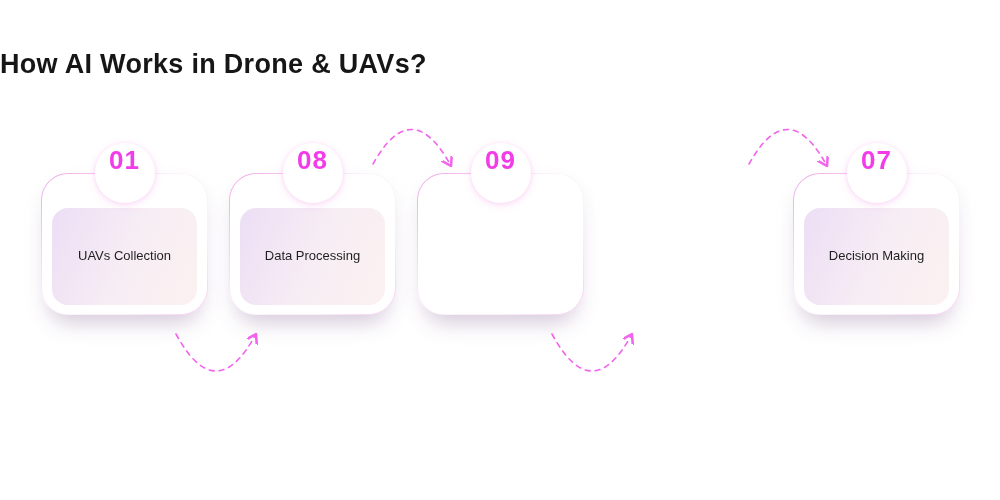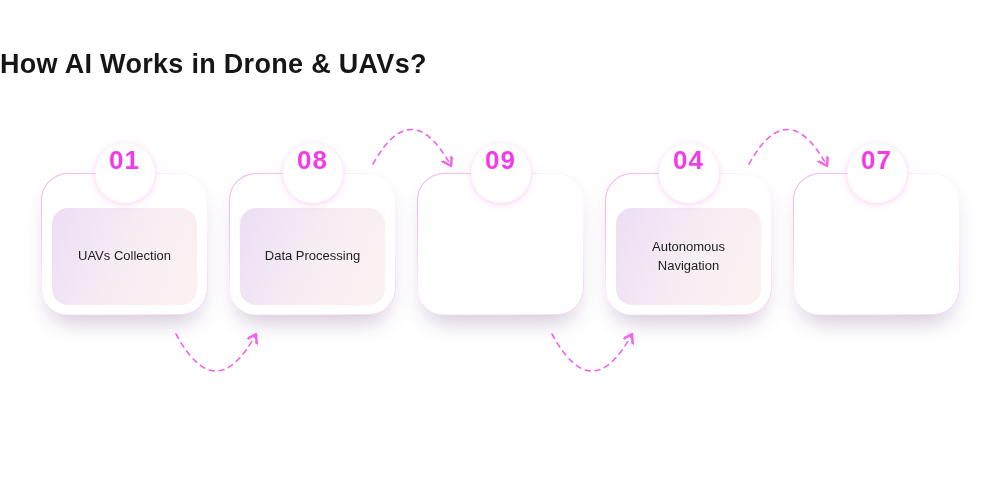--- a/index.html
+++ b/index.html
@@ -128,38 +128,30 @@
 
   <div class="step" style="left:417px">
     <div class="card-body">
         <div class="card-fill"></div>
       </div>
     <div class="badge">
       <span>09</span>
     </div>
   </div>
 
-  <div class="step" style="left:605px">
-    <div class="card-body">
-        <div class="card-fill"></div>
-      </div>
-    <div class="badge">
-      <span>04</span>
-    </div>
-    <div class="inner">
-      <span class="label">Autonomous Navigation</span>
-    </div>
-  </div>
 
   <div class="step" style="left:793px">
     <div class="card-body">
         <div class="card-fill"></div>
       </div>
     <div class="badge">
       <span>07</span>
+    </div>
+    <div class="inner">
+      <span class="label">Decision Making</span>
     </div>
   </div>
 
   <svg class="arrow-svg" style="left:170px; top:326px;" width="92" height="52">
     <defs>
       <marker id="ah1" orient="auto" markerWidth="10" markerHeight="10" refX="5.5" refY="3.5">
         <path class="arrow-head" d="M0,0 L5.5,3.5 L0,7"></path>
       </marker>
     </defs>
     <path class="arrow-path" d="M6,8 Q46,82 86,8" marker-end="url(#ah1)"></path>

